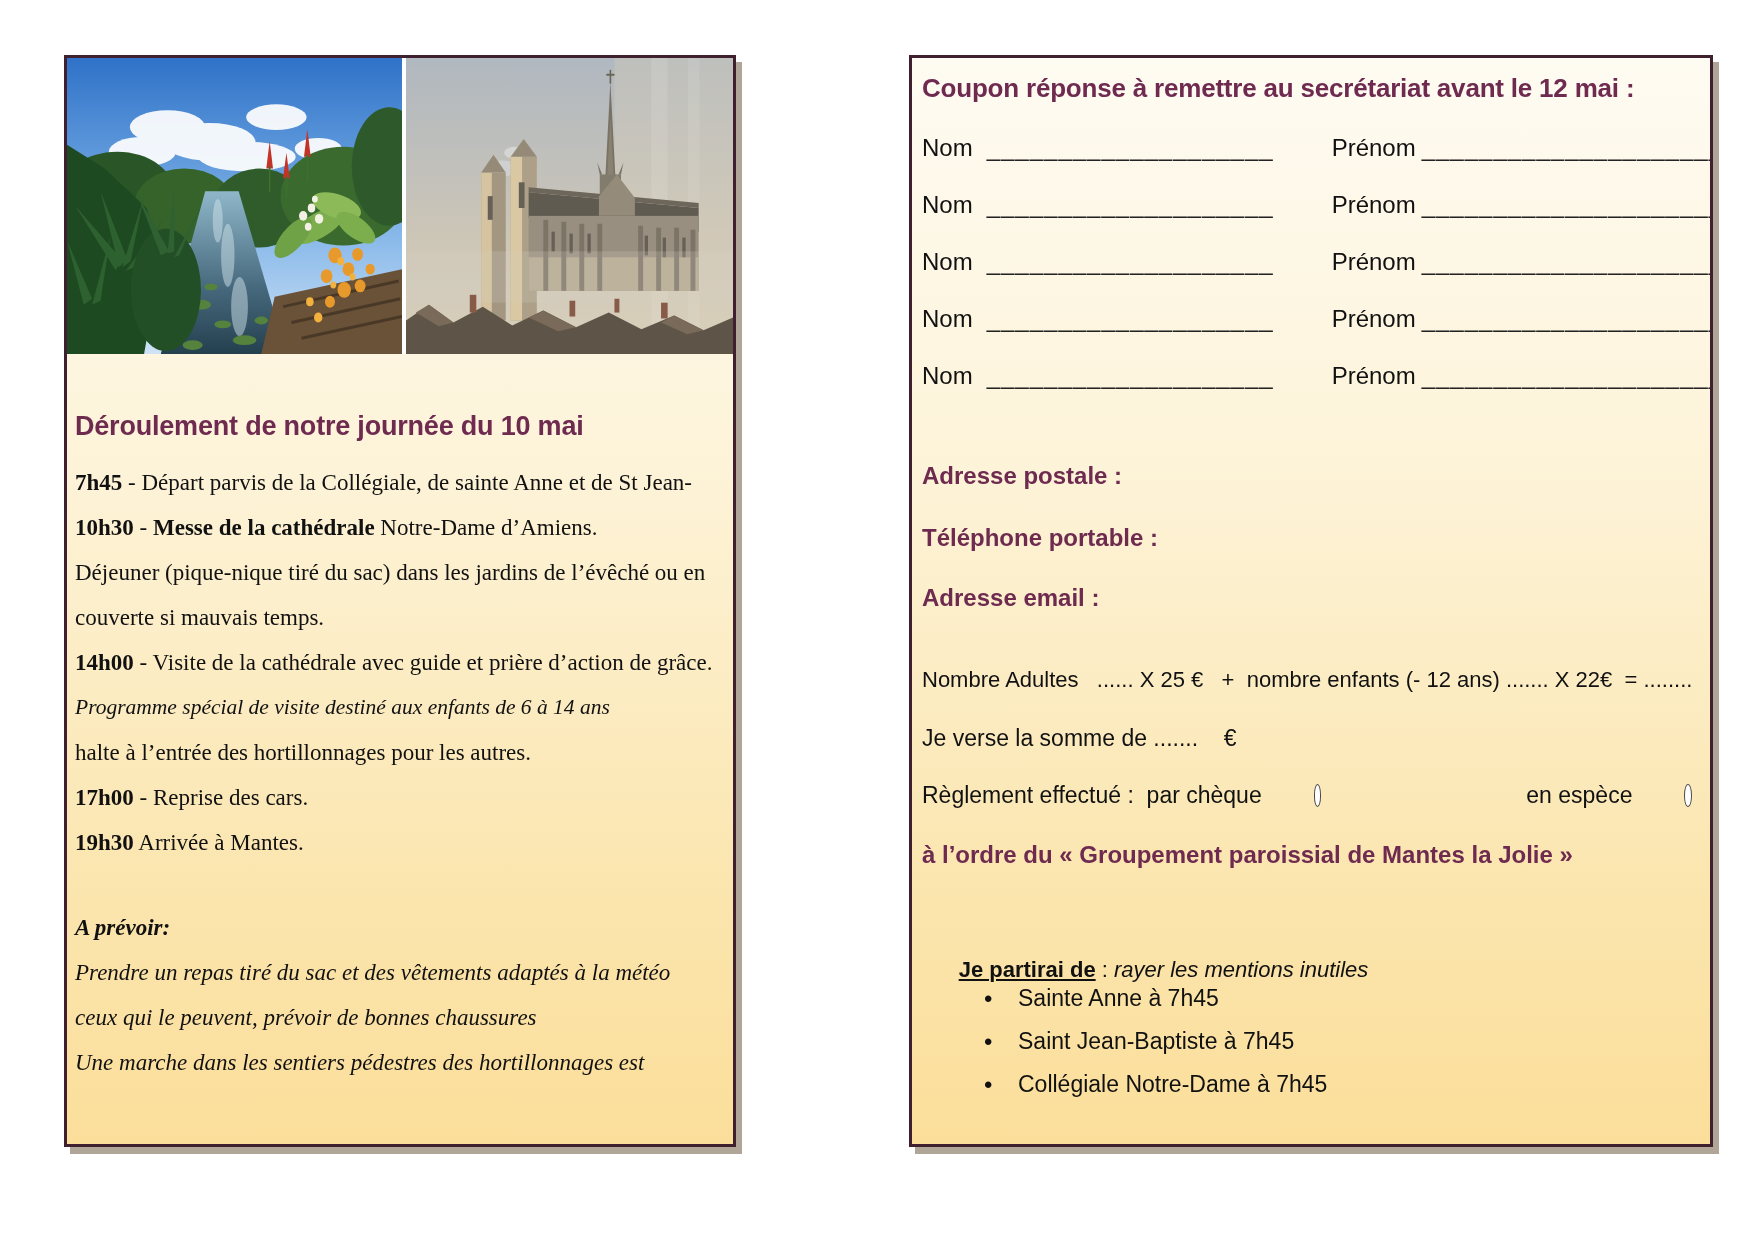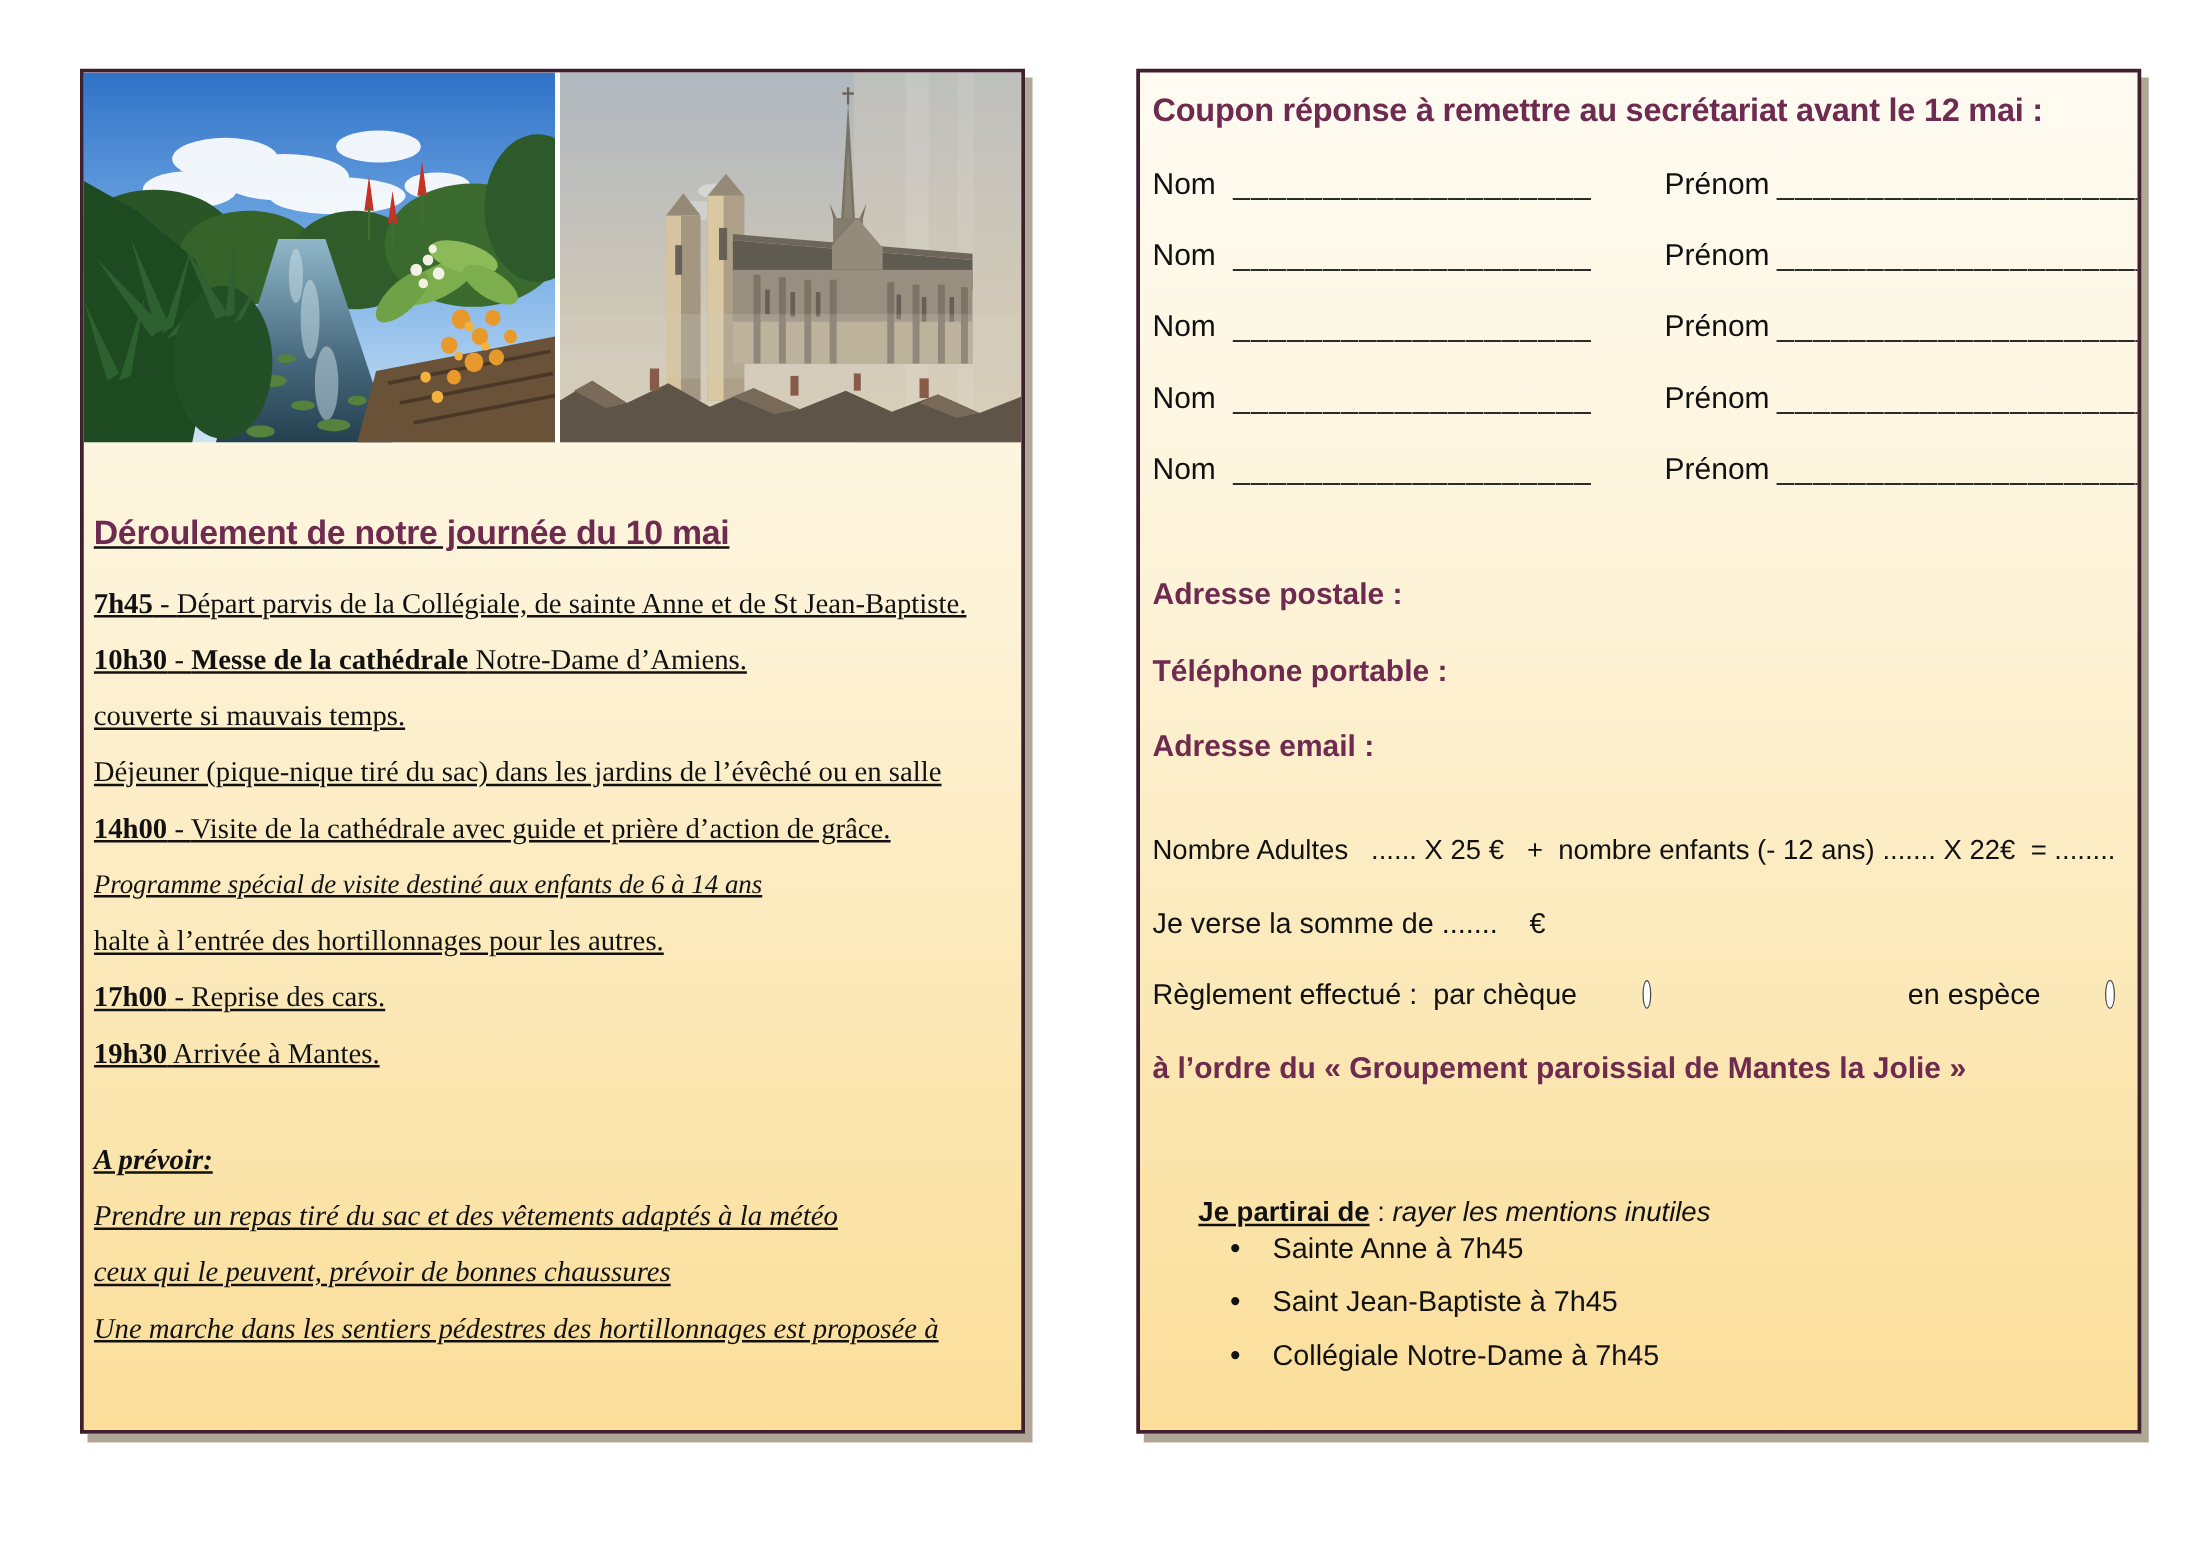--- a/index.html
+++ b/index.html
@@ -5,21 +5,21 @@
   html,body{margin:0;padding:0;background:#ffffff;width:1754px;height:1240px;overflow:hidden;}
   body{font-family:"Liberation Sans","DejaVu Sans",sans-serif;color:#111;position:relative;}
 
   .panel{
     position:absolute;top:55px;height:1092px;box-sizing:border-box;
     border:3px solid #40202f;
     background:linear-gradient(180deg,#fefbf2 0%,#fdf3d8 38%,#fbe5ad 78%,#fbde9a 100%);
     box-shadow:6px 7px 0 rgba(112,92,66,.55);
     overflow:hidden;
   }
-  .panel.left{left:64px;width:756px;text-decoration:underline;}
+  .panel.left{left:64px;width:672px;}
   .panel.right{left:909px;width:804px;}
 
   
   .photo-row{display:flex;height:296px;width:100%;}
   .photo-row svg{display:block;height:296px;}
   .photo-garden{width:50.3%;}
   .photo-sep{width:4px;background:#fff;}
   .photo-cathedral{flex:1;}
 
   
@@ -270,22 +270,22 @@
       <rect width="400" height="300" fill="#e8d9b8" opacity="0.12"></rect>
     </svg>
   </div>
 
   <div class="lp-content">
     <div class="lp-title">Déroulement de notre journée du 10 mai</div>
 
     <div class="schedule">
       <div class="s-line"><span class="t">7h45</span><span> - </span><span>Départ parvis de la Collégiale, de sainte Anne et de St Jean-Baptiste.</span></div>
       <div class="s-line"><span class="t">10h30</span><span> - </span><span class="b">Messe de la cathédrale</span><span> Notre-Dame d’Amiens.</span></div>
+      <div class="s-line"><span>Déjeuner (pique-nique tiré du sac) dans les jardins de l’évêché ou en salle</span></div>
       <div class="s-line"><span>couverte si mauvais temps.</span></div>
-      <div class="s-line"><span>Déjeuner (pique-nique tiré du sac) dans les jardins de l’évêché ou en salle</span></div>
       <div class="s-line"><span class="t">14h00</span><span> - </span><span>Visite de la cathédrale avec guide et prière d’action de grâce.</span></div>
       <div class="s-line italic"><span>Programme spécial de visite destiné aux enfants de 6 à 14 ans</span></div>
       <div class="s-line"><span>halte à l’entrée des hortillonnages pour les autres.</span></div>
       <div class="s-line"><span class="t">17h00</span><span> - </span><span>Reprise des cars.</span></div>
       <div class="s-line"><span class="t">19h30</span><span> </span><span>Arrivée à Mantes.</span></div>
     </div>
 
     <div class="notes">
       <div class="n-title">A prévoir:</div>
       <div class="n-line">Prendre un repas tiré du sac et des vêtements adaptés à la météo</div>

